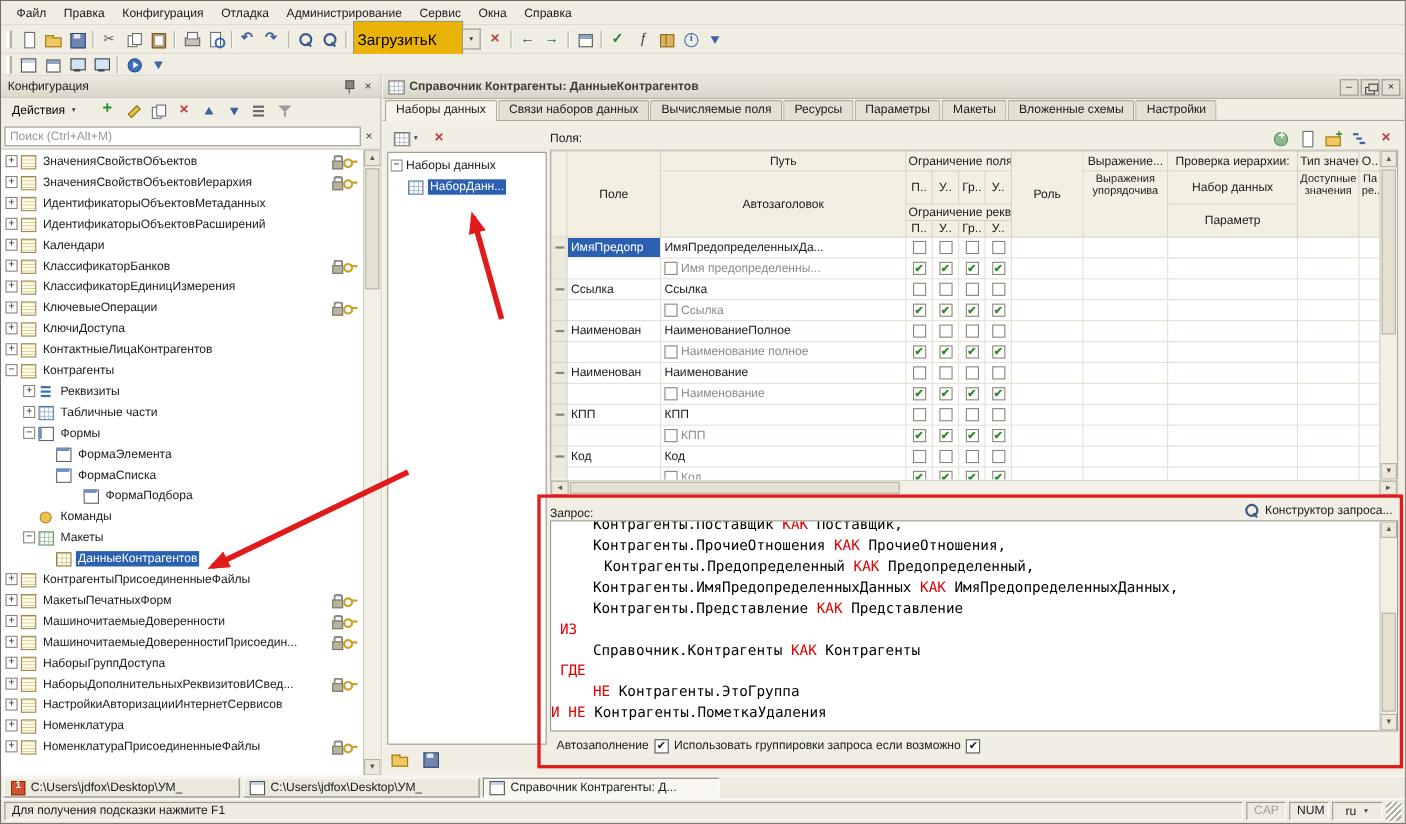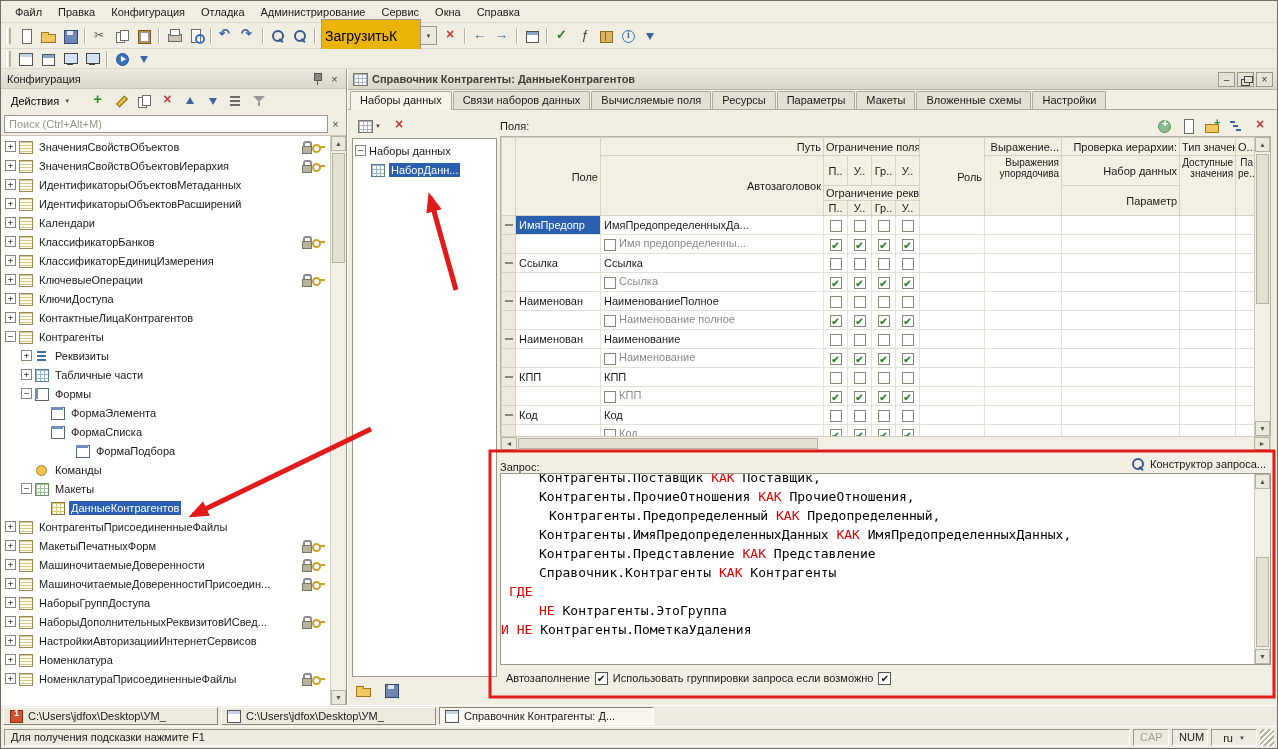--- a/index.html
+++ b/index.html
@@ -143,21 +143,21 @@
 .ds-child{padding-left:16px}
 .ds-bottom{height:22px;display:flex;align-items:center;gap:6px;padding-top:3px;flex:none}
 
 
 .flds{position:absolute;left:152px;top:6px;right:6px;bottom:4px;display:flex;flex-direction:column}
 .flds-head{height:20px;display:flex;align-items:center;flex:none}
 .flds-icons{margin-left:auto;display:flex;gap:2px;align-items:center}
 .ftable-wrap{position:relative;height:300px;flex:none;overflow:hidden;background:#fff;border:1px solid #b5b1a3;border-bottom:none}
 .ftable-inner{position:absolute;left:0;top:0;right:16px;bottom:0;overflow:hidden}
 table.ftable{border-collapse:collapse;table-layout:fixed;width:754px;background:#fff}
-.ftable th{background:#F3EFE3;border:1px solid #D5D1C3;font-weight:normal;font-size:11px;padding:1px 2px;overflow:hidden;white-space:nowrap;text-align:right}
+.ftable th{background:#F3EFE3;border:1px solid #D5D1C3;font-weight:normal;font-size:11px;padding:1px 2px;overflow:hidden;white-space:nowrap;text-align:center}
 .ftable tr.r1 th{height:18px}
 .ftable tr.r2 th{height:30px}
 .ftable tr.r3 th,.ftable tr.r4 th{height:15px}
 .ftable th.c,.ftable td.c{text-align:center;padding:0}
 .ftable th.wrap{white-space:normal;font-size:10px;line-height:11px;vertical-align:top}
 .ftable td{border:1px solid #E4E0D4;height:19px;overflow:hidden;white-space:nowrap;padding:0 3px}
 .ftable td.hd{background:#EDE9DD;border-color:#D5D1C3;padding:0}
 .grip{width:8px;height:2px;background:#8a8578;margin:0 auto}
 .ftable td.fld.sel{background:#2B5FB0;color:#fff}
 .ftable tr.ds td .at{color:#8a8a8a}
@@ -873,20 +873,21 @@
             <span>Конструктор запроса...</span>
           </span>
         </div>
         <div class="q-wrap">
           <div class="q-code" id="q-code">
               <div class="q-line clip" style="padding-left: 38px;"><span>Контрагенты.Поставщик </span><span class="kw">КАК</span><span> Поставщик,</span></div>
               <div class="q-line" style="padding-left: 38px;"><span>Контрагенты.ПрочиеОтношения </span><span class="kw">КАК</span><span> ПрочиеОтношения,</span></div>
               <div class="q-line" style="padding-left: 48px;"><span>Контрагенты.Предопределенный </span><span class="kw">КАК</span><span> Предопределенный,</span></div>
               <div class="q-line" style="padding-left: 38px;"><span>Контрагенты.ИмяПредопределенныхДанных </span><span class="kw">КАК</span><span> ИмяПредопределенныхДанных,</span></div>
               <div class="q-line" style="padding-left: 38px;"><span>Контрагенты.Представление </span><span class="kw">КАК</span><span> Представление</span></div>
+              <div class="q-line" style="padding-left: 8px;"><span class="kw">ИЗ</span></div>
               <div class="q-line" style="padding-left: 38px;"><span>Справочник.Контрагенты </span><span class="kw">КАК</span><span> Контрагенты</span></div>
               <div class="q-line" style="padding-left: 8px;"><span class="kw">ГДЕ</span></div>
               <div class="q-line" style="padding-left: 38px;"><span class="kw">НЕ</span><span> Контрагенты.ЭтоГруппа</span></div>
               <div class="q-line" style=""><span class="kw">И</span><span> </span><span class="kw">НЕ</span><span> Контрагенты.ПометкаУдаления</span></div>
             </div>
           <div class="vsb">
             <div class="sbtn">▲</div>
             <div class="strack">
                 <div class="sthumb" style="bottom:2px;height:90px"></div>
               </div>

